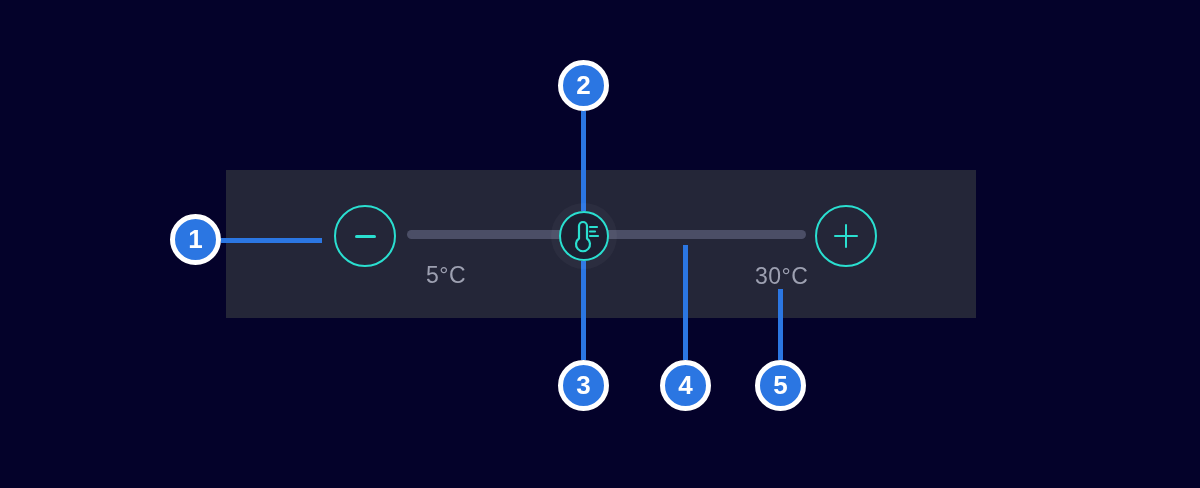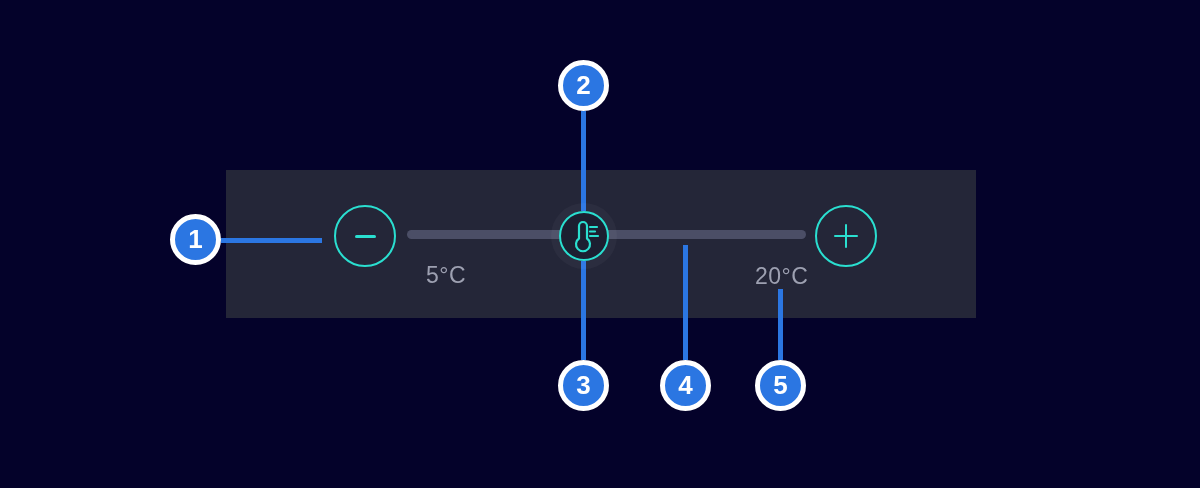--- a/index.html
+++ b/index.html
@@ -100,21 +100,21 @@
     <svg width="34" height="36" viewBox="0 0 34 36">
       <path d="M 12 8 A 4 4 0 0 1 20 8 L 20 20.5 A 7 7 0 1 1 12 20.5 Z" fill="none" stroke="#2adfd0" stroke-width="2.2" stroke-linejoin="round"></path>
       <line x1="23" y1="9" x2="30" y2="9" stroke="#2adfd0" stroke-width="2.2" stroke-linecap="round"></line>
       <line x1="23" y1="13.5" x2="28" y2="13.5" stroke="#2adfd0" stroke-width="2.2" stroke-linecap="round"></line>
       <line x1="23" y1="18" x2="31" y2="18" stroke="#2adfd0" stroke-width="2.2" stroke-linecap="round"></line>
     </svg>
   </div>
 
   <span class="range-label min-label" style="left:165px; top:92px;margin-left:35px;">5°C</span>
 
-  <span class="range-label max-label" style="left:529px; top:93px;">20°C</span>
+  <span class="range-label max-label" style="left:529px; top:93px;">30°C</span>
 
   <button class="step-btn btn-plus" style="left:589px; top:35px;">
     <span class="plus-wrap">
       <span class="plus-h"></span>
       <span class="plus-v"></span>
     </span>
   </button>
 
 </div>
 

